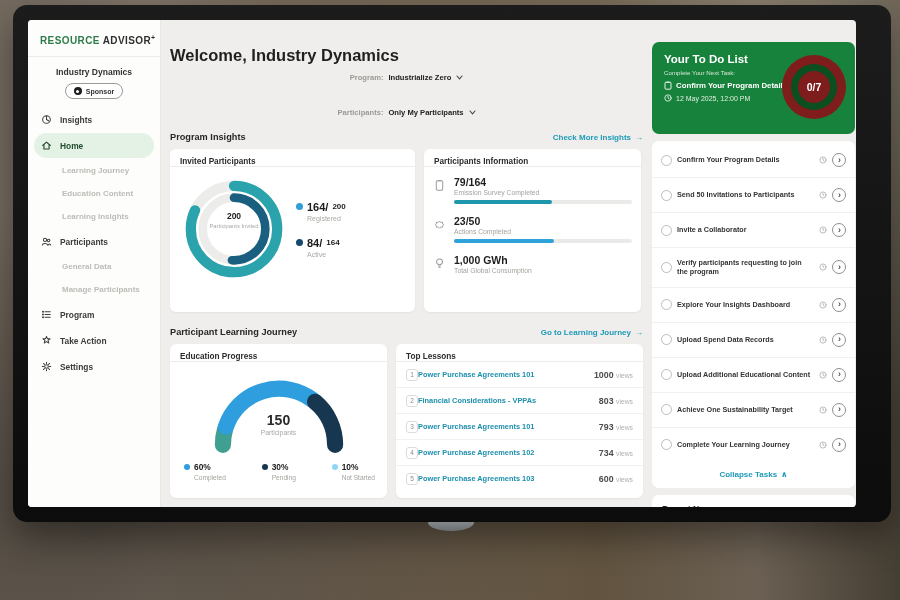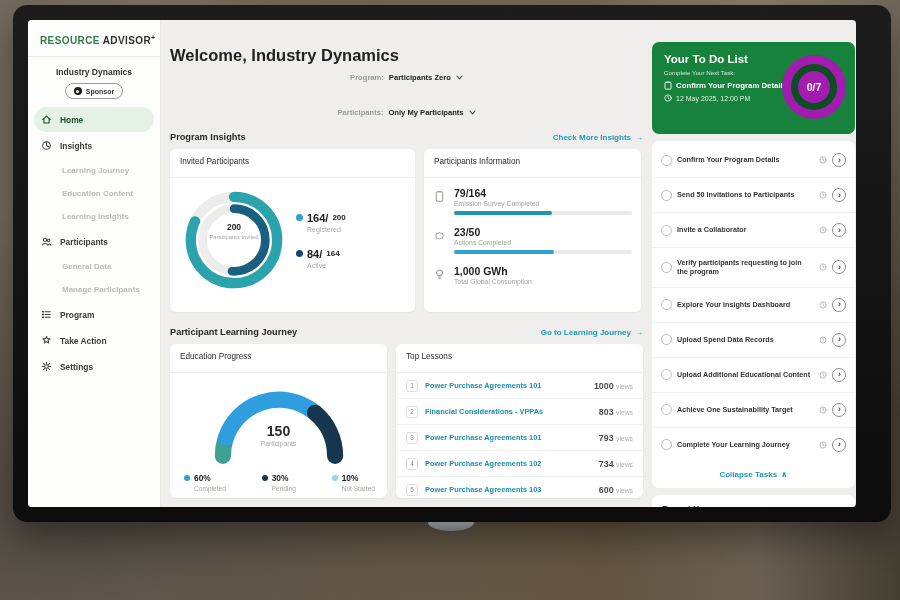--- a/index.html
+++ b/index.html
@@ -49,21 +49,21 @@
   .filter { display:flex; align-items:center; gap:5px; }
   .filter .lab { font-size:7.6px; color:#9a9a95; font-weight:bold; }
   .dd { display:flex; align-items:center; gap:5px; background:none; border:none; cursor:pointer;
     font-family:inherit; font-size:7.6px; font-weight:bold; color:#222; }
   .sect { display:flex; align-items:center; justify-content:space-between; margin-top:15px; }
   .sect .h { font-size:9.2px; font-weight:bold; color:#272727; }
   .tlink { display:flex; align-items:center; gap:4px; background:none; border:none; cursor:pointer;
     font-family:inherit; font-size:8px; font-weight:bold; color:#1d9ab8; }
   .cards { display:flex; gap:9px; margin-top:7px; }
   .card { background:#fff; border-radius:6px; box-shadow:0 1px 2px rgba(0,0,0,.05); }
-  .card-title { padding:8px 10px 11px; font-size:8.2px; font-weight:normal; color:#2b2b2b;
+  .card-title { padding:8px 10px 0; font-size:8.2px; font-weight:bold; color:#2b2b2b;
     border-bottom:1px solid #ececea; }
 
   .card-invited { width:245px; height:163px; }
   .invited-body { display:flex; align-items:center; padding:8px 6px 0 10px; }
   .donut-wrap { position:relative; width:108px; height:108px; flex:none; }
   .donut-center { position:absolute; left:24px; top:36px; width:60px; text-align:center; }
   .donut-center .v { font-size:8.5px; font-weight:bold; color:#222; }
   .donut-center .l { font-size:5.8px; color:#a8a8a3; margin-top:2px; line-height:1.3; }
   .dlegend { margin-left:8px; display:flex; flex-direction:column; gap:15px; }
   .dleg-item .line { display:flex; align-items:center; gap:4px; }
@@ -90,38 +90,38 @@
   .gauge-center .v { font-size:14px; font-weight:bold; color:#2a2a2a; }
   .gauge-center .l { font-size:6.8px; color:#a8a8a3; margin-top:1px; }
   .glegend { display:flex; justify-content:space-between; padding:6px 12px 0 14px; }
   .gleg-item .line { display:flex; align-items:center; gap:4px; }
   .gleg-dot { width:6px; height:6px; border-radius:50%; flex:none; }
   .gleg-dot.c1 { background:#2e9ede; } .gleg-dot.c2 { background:#16374f; } .gleg-dot.c3 { background:#8ed6f3; }
   .gleg-item .pct { font-size:8.4px; font-weight:bold; color:#222; }
   .gleg-item .lab { font-size:6.6px; color:#a3a39e; margin:2px 0 0 10px; }
 
   .card-lessons { width:247px; height:154px; display:flex; flex-direction:column; }
-  .lesson-row { display:flex; align-items:center; gap:7px; padding:6.5px 10px; border-bottom:1px solid #f1f1ef; }
+  .lesson-row { display:flex; align-items:center; padding:6.5px 10px; border-bottom:1px solid #f1f1ef; }
   .lesson-row:last-child { border-bottom:none; }
   .rank { width:12px; height:12px; flex:none; border:1px solid #dcdcd8; border-radius:3px;
     display:flex; align-items:center; justify-content:center; font-size:6.5px; color:#8b8b86; }
   .lesson-link { flex:1; font-size:7.4px; font-weight:bold; color:#1d8fae; cursor:pointer; }
   .views { font-size:8.8px; font-weight:bold; color:#4c4c4c; }
   .views .w { font-size:6.8px; font-weight:normal; color:#b0b0ab; }
 
   
   .rightcol { position:absolute; left:624px; top:22px; width:203px; }
   .todo-head { position:relative; background:#17823b; border-radius:7px; height:92px; padding:11px 12px;
     color:#fff; overflow:hidden; }
   .todo-head .t { font-size:11.5px; font-weight:bold; }
   .todo-head .s { font-size:6.2px; color:#d7e9d8; margin-top:4px; }
   .todo-head .task { display:flex; align-items:center; gap:4px; margin-top:5px; font-size:7.8px; font-weight:bold; }
   .todo-head .due { display:flex; align-items:center; gap:4px; margin-top:4px; font-size:7px; color:#e2efe3; }
   .todo-disc { position:absolute; right:9px; top:13px; width:64px; height:64px; border-radius:50%;
-    background:#a21caf; display:flex; align-items:center; justify-content:center; }
+    background:#7f1d1d; display:flex; align-items:center; justify-content:center; }
   .todo-ring { width:46px; height:46px; border-radius:50%; border:7px solid #0b4e20;
     display:flex; align-items:center; justify-content:center; font-size:10.5px; font-weight:bold; color:#fff; }
   .tasks-card { background:#fff; border-radius:7px; margin-top:7px; padding:2px 0; }
   .task-row { display:flex; align-items:center; gap:5px; padding:10px 9px; border-bottom:1px solid #f1f1ef; cursor:pointer; }
   .chk { width:11px; height:11px; flex:none; border:1.2px solid #bdbdb9; border-radius:50%; background:#fff; cursor:pointer; }
   .task-label { flex:1; font-size:7.2px; font-weight:bold; color:#333; line-height:1.3; }
   .chev { width:14px; height:14px; flex:none; border:1.2px solid #8f8f8b; border-radius:50%;
     display:flex; align-items:center; justify-content:center; font-size:9px; font-weight:bold; color:#555;
     background:#fff; cursor:pointer; padding:0 0 1px 1px; font-family:inherit; }
   .collapse { display:flex; align-items:center; justify-content:center; gap:4px; padding:8px 0 7px;
@@ -144,34 +144,34 @@
     <div class="logo">
       <span class="g">RESOURCE</span>
       <span class="d">ADVISOR</span><sup class="d">+</sup>
     </div>
     <div class="org">Industry Dynamics</div>
     <div class="sponsor">
       <span class="dot"></span>
       <span>Sponsor</span>
     </div>
     <nav class="nav">
-      <div class="nav-item active">
-        <svg width="11" height="11" viewBox="0 0 12 12" fill="none" stroke="#234d2e" stroke-width="1.2" stroke-linecap="round" stroke-linejoin="round">
-              <path d="M1.8 6 L6 2.3 L10.2 6"></path>
-              <path d="M3.2 5.4 V9.8 H8.8 V5.4"></path>
-            </svg>
-        <span>Home</span>
-      </div>
       <div class="nav-item">
         <svg width="11" height="11" viewBox="0 0 12 12" fill="none" stroke="#3c3c3c" stroke-width="1.1" stroke-linecap="round">
               <circle cx="6" cy="6" r="4.2"></circle>
               <path d="M6 6 L6 2.4"></path>
               <path d="M6 6 L8.6 7.6"></path>
             </svg>
         <span>Insights</span>
+      </div>
+      <div class="nav-item active">
+        <svg width="11" height="11" viewBox="0 0 12 12" fill="none" stroke="#234d2e" stroke-width="1.2" stroke-linecap="round" stroke-linejoin="round">
+              <path d="M1.8 6 L6 2.3 L10.2 6"></path>
+              <path d="M3.2 5.4 V9.8 H8.8 V5.4"></path>
+            </svg>
+        <span>Home</span>
       </div>
       <div class="nav-sub">
             <span>Learning Journey</span>
           </div>
       <div class="nav-sub">
             <span>Education Content</span>
           </div>
       <div class="nav-sub">
             <span>Learning Insights</span>
           </div>
@@ -217,21 +217,21 @@
     </nav>
   </aside>
 
   <div class="main">
     <h1 class="welcome">Welcome, Industry Dynamics</h1>
 
     <div class="filters">
       <div class="filter">
         <span class="lab">Program:</span>
         <button class="dd">
-          <span>Participants Zero</span>
+          <span>Industrialize Zero</span>
           <svg width="7" height="5" viewBox="0 0 7 5" fill="none" stroke="#444" stroke-width="1.1" stroke-linecap="round">
                 <path d="M1 1 L3.5 3.8 L6 1"></path>
               </svg>
         </button>
       </div>
       <div class="filter">
         <span class="lab">Participants:</span>
         <button class="dd">
           <span>Only My Participants</span>
           <svg width="7" height="5" viewBox="0 0 7 5" fill="none" stroke="#444" stroke-width="1.1" stroke-linecap="round">

